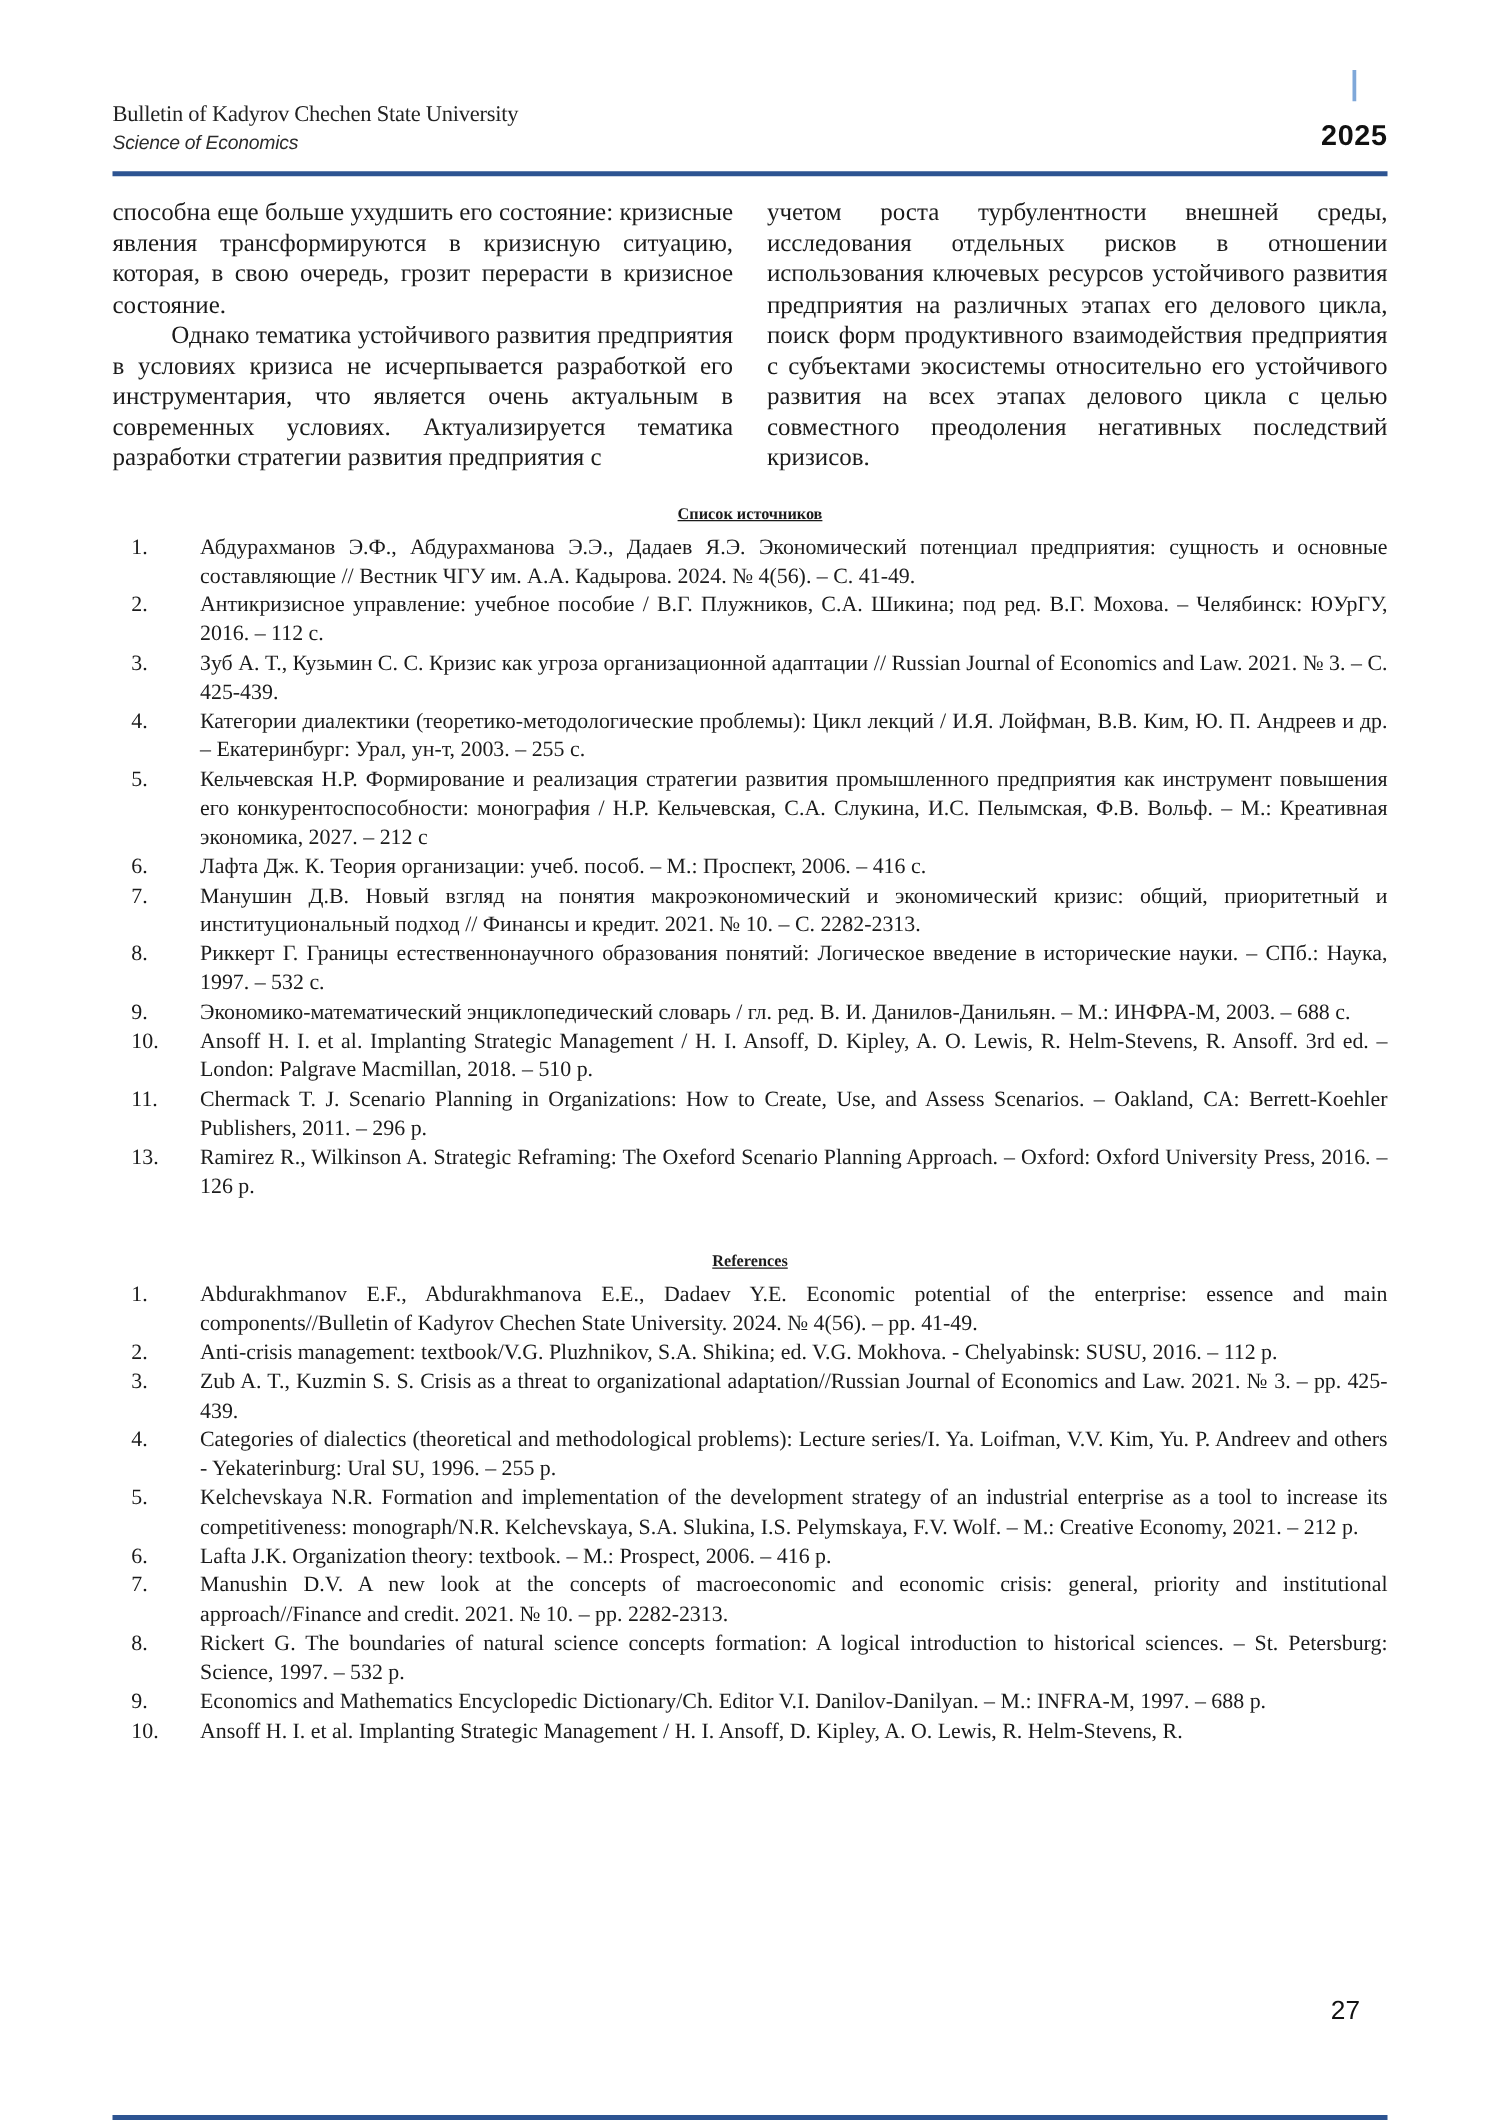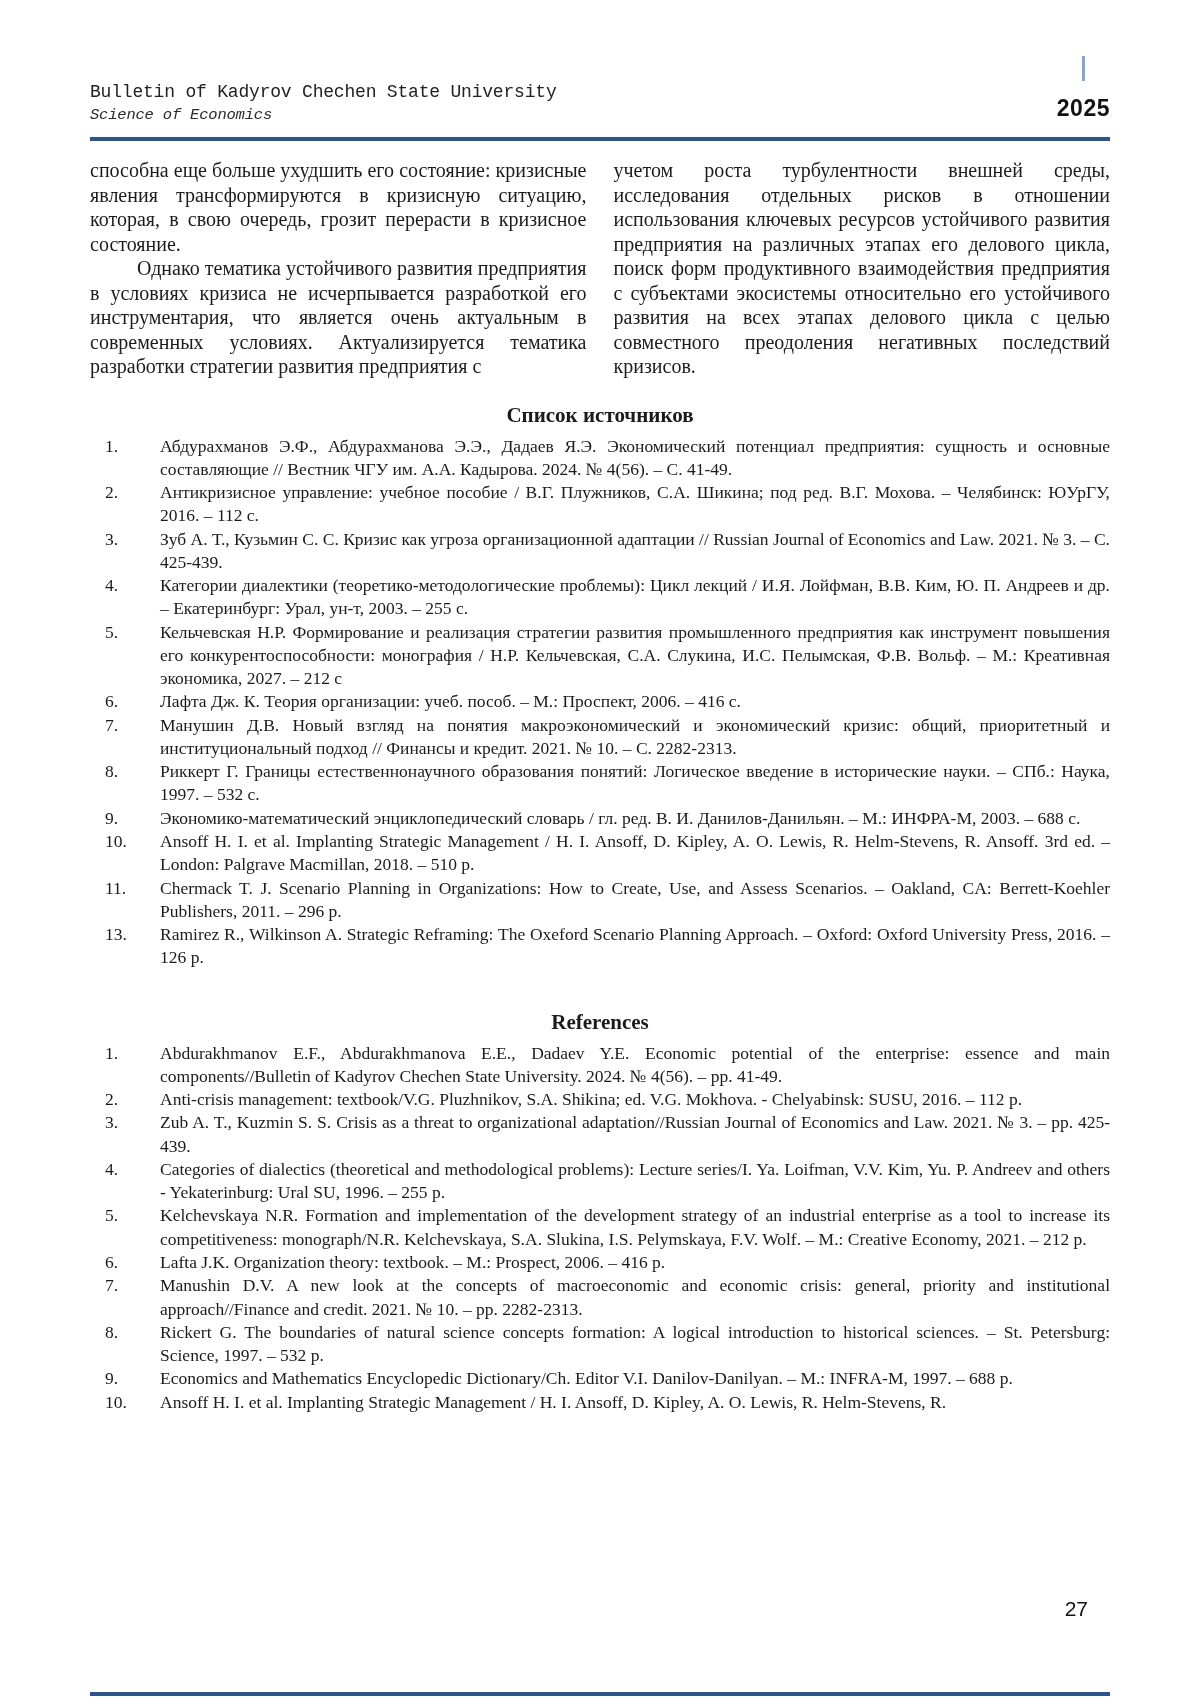--- a/index.html
+++ b/index.html
@@ -13,48 +13,49 @@
     overflow:hidden;
   }
   .inner { padding:0 90px; }
 
   
   .header {
     display:flex; justify-content:space-between; align-items:flex-end;
     padding-top:56px;
   }
   .journal-title {
-    font-family:Liberation Mono, monospace;
+    font-family:Liberation Serif, serif;
     font-size:18px; font-weight:400; color:#222;
     letter-spacing:-0.2px;
   }
   .journal-subtitle {
-    font-family:Liberation Mono, monospace;
+    font-family:Liberation Sans, sans-serif;
     font-style:italic; font-size:15.5px; color:#2b2b2b;
     margin-top:4px; letter-spacing:-0.2px;
   }
   .header-year { display:flex; align-items:center; gap:14px; padding-bottom:2px;flex-direction:column; }
   .accent-bar { display:inline-block; width:3px; height:25px; background:#7fa8d9; }
   .year {
     font-family:"Liberation Sans", sans-serif;
     font-weight:700; font-size:23px; color:#111;
     letter-spacing:0.5px;
   }
   .rule { height:4px; background:#2d5492; margin-top:13px; }
 
   
   .columns { display:flex; gap:27px; margin-top:17px; }
   .col { flex:1; text-align:justify; font-size:20px; line-height:1.225; hyphens:auto; }
   .col p { margin:0; }
   .col p + p { text-indent:47px; }
 
   
   .section-heading {
-    text-align:center; font-weight:700; font-size:21px;
+    text-align:center; font-weight:700; font-size:13px;
     margin:24px 0 7px 0;
+    text-decoration:underline;
   }
   .section-heading.en { margin-top:40px; }
   .ref-list { margin:0; padding:0; list-style:none; }
   .ref-item { display:flex; font-size:17.5px; line-height:1.33; }
   .ref-num { flex:none; width:70px; box-sizing:border-box; padding-left:15px; }
   .ref-text { flex:1; text-align:justify; hyphens:auto; }
 
   
   .page-number {
     position:absolute; top:1597px; right:112px;

